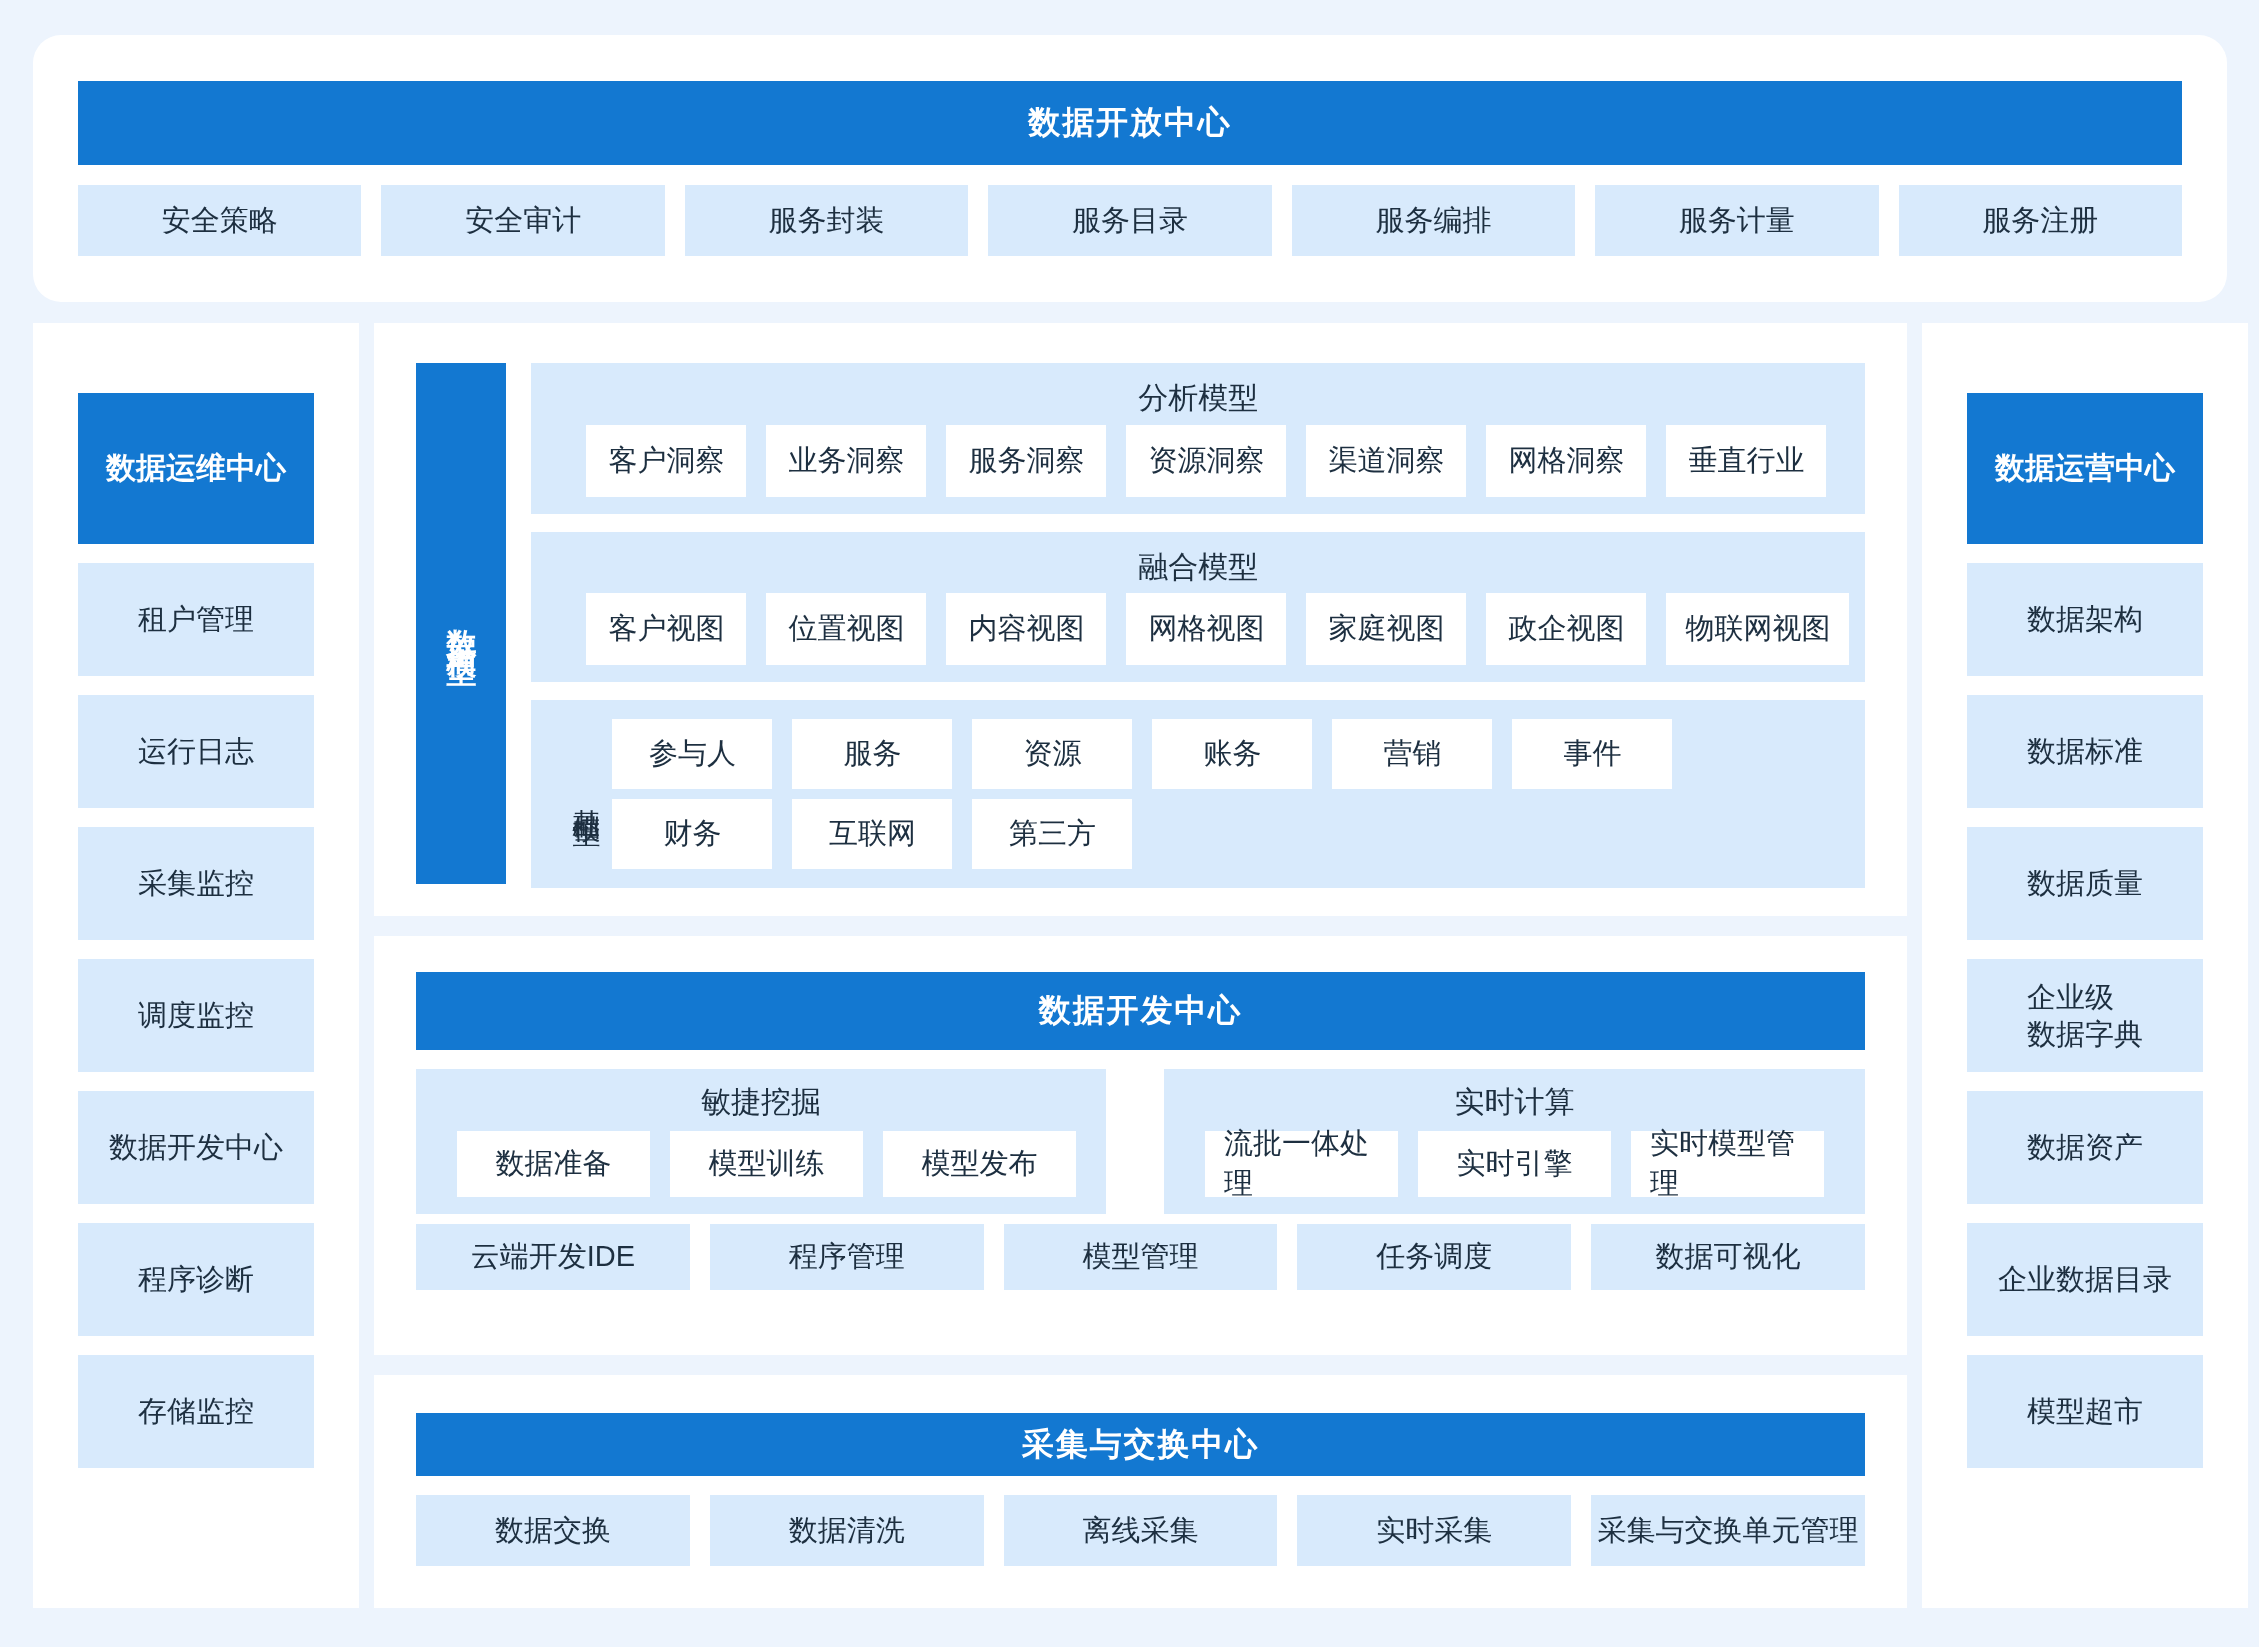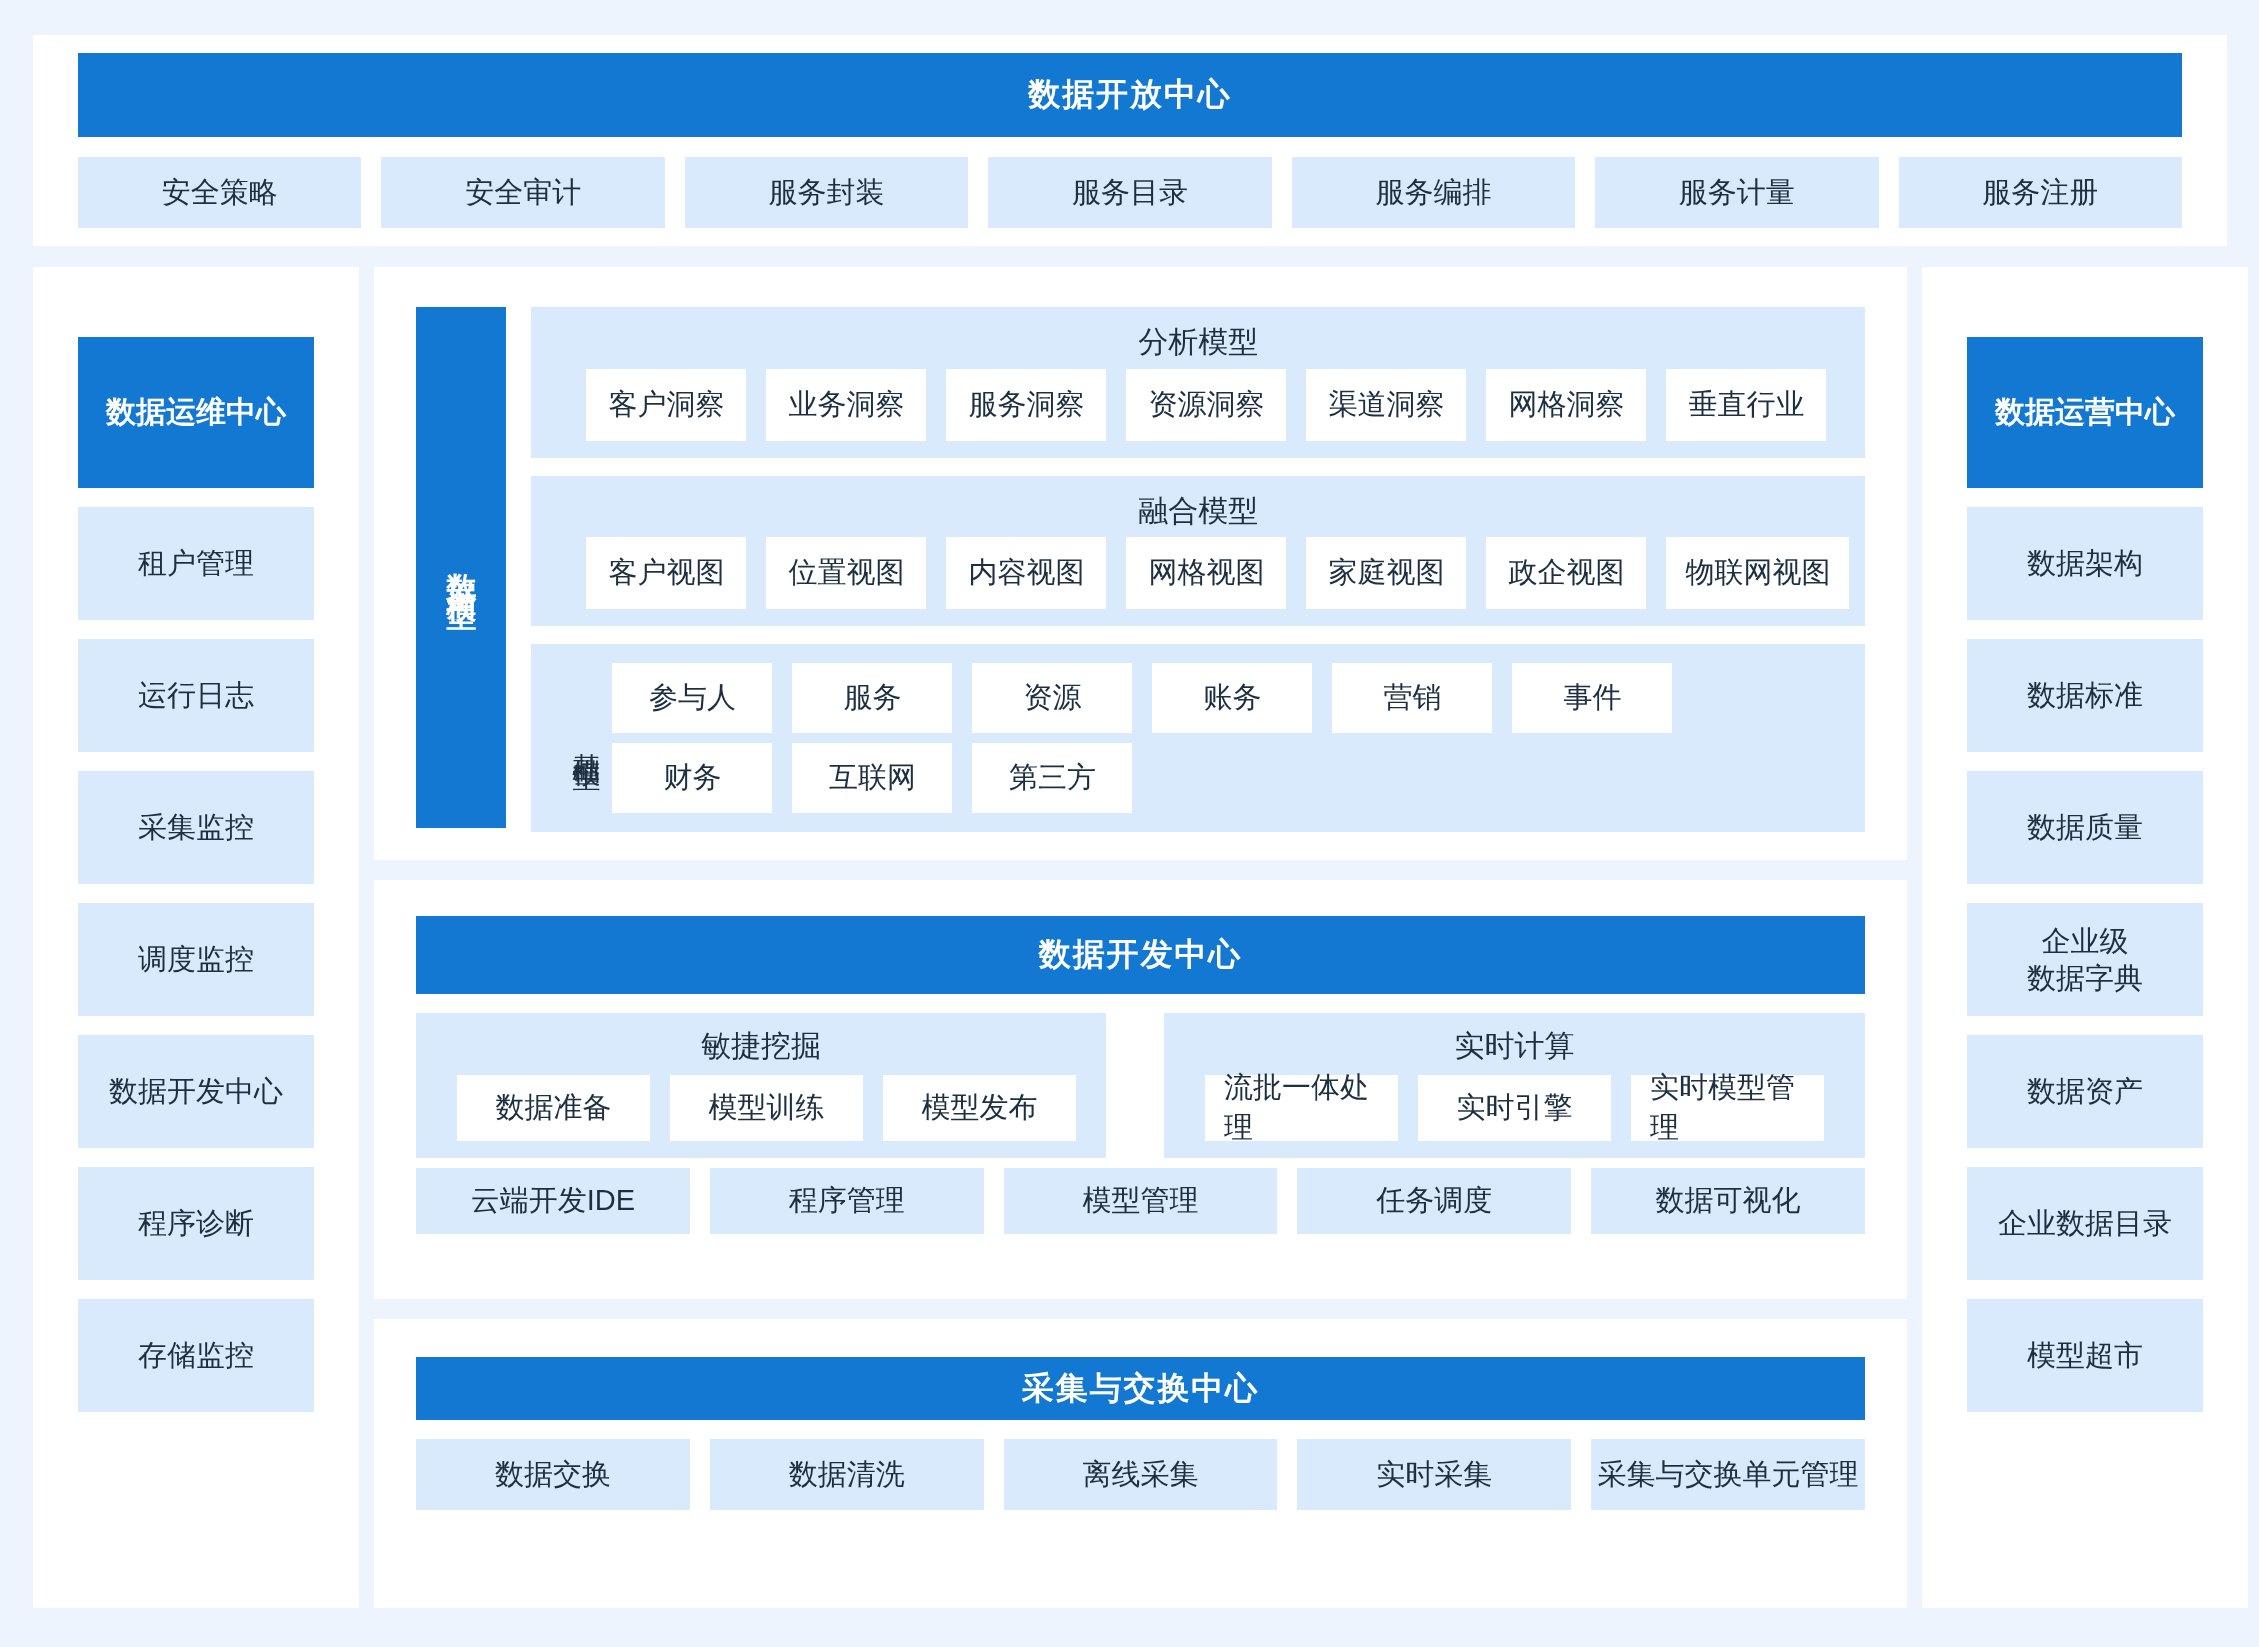--- a/index.html
+++ b/index.html
@@ -12,32 +12,32 @@
   * { box-sizing: border-box; }
 
   .page {
     width: 2260px; height: 1648px;
     padding: 35px 33px 40px;
     display: flex; flex-direction: column; gap: 21px;
   }
   .card { background: #ffffff; }
 
   
-  .top-card { flex: 0 0 auto; padding: 18px 45px; }
+  .top-card { flex: 0 0 auto; padding: 46px 45px; border-radius: 28px; }
   .banner {
     height: 84px; background: #1378d1; color: #ffffff;
     font-size: 32px; font-weight: 700; letter-spacing: 1.9px;
     display: flex; align-items: center; justify-content: center;
   }
   .row { display: flex; gap: 20px; }
   .top-card .row { margin-top: 20px; }
   .tile {
     background: #d8eafc; font-size: 29px;
     display: flex; align-items: center; justify-content: center;
-    text-align: center; line-height: 1.25; white-space: pre-line;
+    text-align: left; line-height: 1.25; white-space: pre-line;
   }
   .boxes-7 .tile { flex: 1; height: 71px; }
 
   
   .main { flex: 1; display: flex; gap: 15px; }
 
   .side {
     width: 326px; flex: 0 0 326px;
     padding: 70px 45px 0;
     display: flex; flex-direction: column; gap: 19px;

